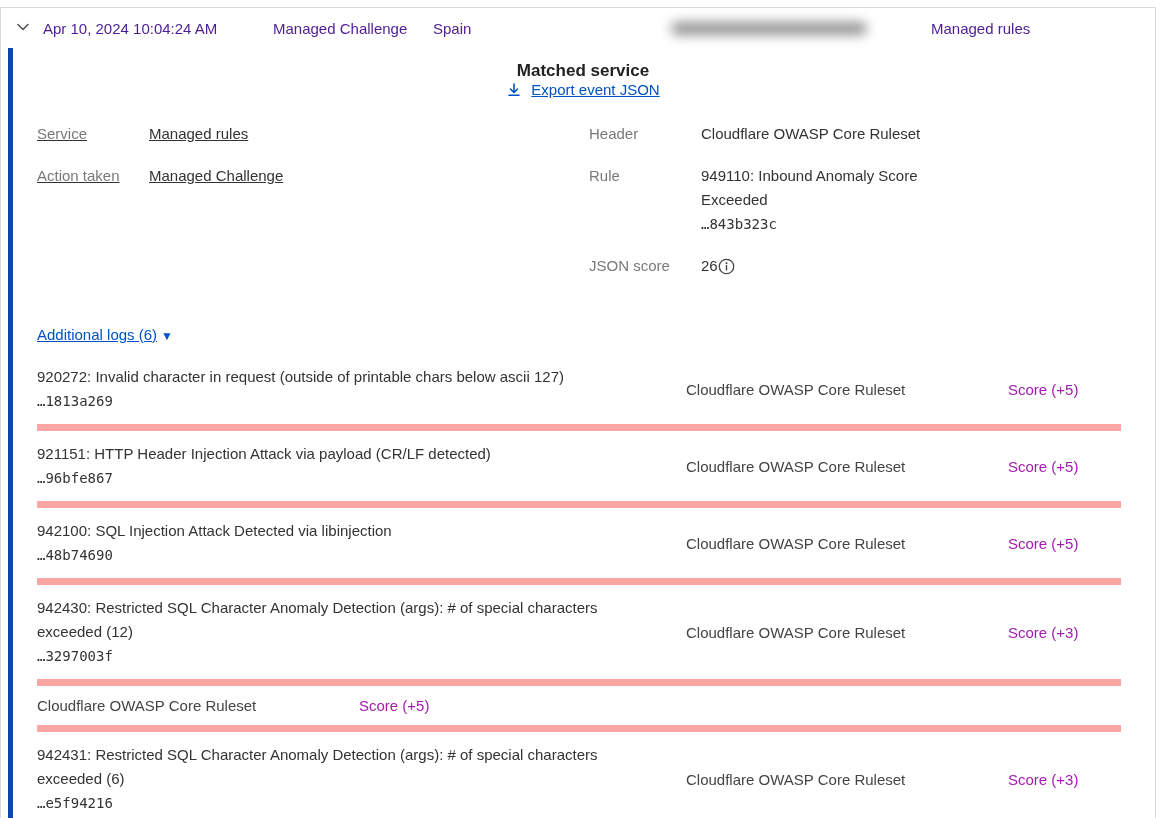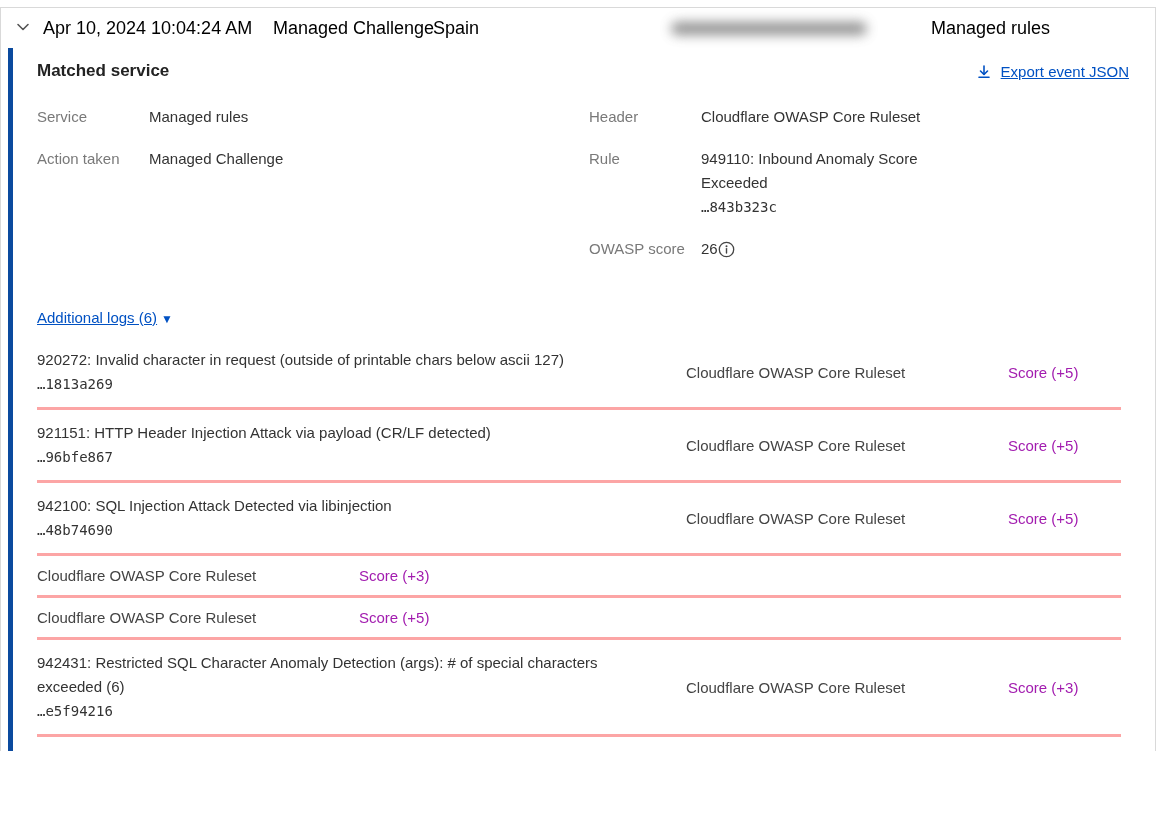--- a/index.html
+++ b/index.html
@@ -16,22 +16,22 @@
     width: 1156px;
     border-top: 1px solid #d9d9d9;
     border-left: 1px solid #d9d9d9;
     border-right: 1px solid #d9d9d9;
     background: #fff;
   }
   
   .event-row {
     position: relative;
     height: 40px;
-    font-size: 18px;
-    color: #000000;
+    font-size: 15px;
+    color: #4c1d95;
   }
   .event-row .cell {
     position: absolute; top: 50%; transform: translateY(-50%);
     white-space: nowrap;
   }
   .chevron-btn { left: 12px; width: 20px; height: 20px; cursor: pointer; border: none; background: transparent; }
   .cell-date      { left: 42px;  }
   .cell-action    { left: 272px; }
   .cell-country   { left: 432px; }
   .cell-service   { left: 930px; }
@@ -46,41 +46,42 @@
   
   .detail-panel {
     margin-left: 7px;
     border-left: 5px solid #0b4a9e;
     padding: 13px 26px 14px 24px;
   }
   .detail-header {
     display: flex;
     justify-content: space-between;
     align-items: center;
+    flex-direction: column;
   }
   .panel-title {
     font-size: 17px;
     font-weight: 700;
     color: #222;
   }
   a.export-link {
     display: inline-flex;
     align-items: flex-end;
     gap: 9px;
     font-size: 15px;
     color: #0051c3;
     text-decoration: none;
     cursor: pointer;
   }
   a.export-link .link-text { text-decoration: underline; }
   .fields-grid {
     display: flex;
     margin-top: 24px;
   }
-  .col-left { width: 552px; flex: 0 0 552px; }
+  .col-left { width: 552px; flex: 0 0 552px; text-decoration: underline; }
   .col-right { flex: 1; }
   .field-row { display: flex; margin-bottom: 18px; line-height: 24px; }
   .field-label {
     width: 112px; flex: 0 0 112px;
     color: #797979;
     font-size: 15px;
   }
   .field-value { font-size: 15px; color: #333; }
   .value-stack { width: 240px; }
   .hash {
@@ -99,21 +100,21 @@
     cursor: pointer;
     text-decoration: none;
   }
   a.logs-toggle .link-text { text-decoration: underline; }
   a.logs-toggle .caret { font-size: 12px; text-decoration: none; margin-left: 4px; }
   
   .logs-table { margin-top: 10px; margin-right: 8px; }
   .log-row {
     display: flex;
     padding: 11px 0;
-    border-bottom: 3px solid #fca5a5;
+    border-bottom: 7px solid #fca5a5;
   }
   .col-desc {
     width: 649px; flex: 0 0 649px;
     padding-right: 40px;
   }
   .log-desc { font-size: 15px; line-height: 24px; color: #333; }
   .col-ruleset {
     width: 322px; flex: 0 0 322px;
     display: flex; align-items: center;
     font-size: 15px; color: #444;
@@ -177,21 +178,21 @@
           </div>
         </div>
         <div class="field-row">
           <div class="field-label">Rule</div>
           <div class="value-stack">
             <div class="field-value">949110: Inbound Anomaly Score Exceeded</div>
             <div class="hash">…843b323c</div>
           </div>
         </div>
         <div class="field-row" style="margin-top:2px;">
-          <div class="field-label">OWASP score</div>
+          <div class="field-label">JSON score</div>
           <div class="field-value owasp-value">
             <span>26</span>
             <span class="info-icon">
               <svg width="17" height="17" viewBox="0 0 17 17" fill="none">
                 <circle cx="8.5" cy="8.5" r="7.2" stroke="#444" stroke-width="1.3"></circle>
                 <circle cx="8.5" cy="5.2" r="1" fill="#444"></circle>
                 <path d="M8.5 7.6v4.4" stroke="#444" stroke-width="1.4" stroke-linecap="round"></path>
               </svg>
             </span>
           </div>
@@ -228,20 +229,24 @@
       <div class="log-row">
         <div class="col-desc">
           <div class="log-desc">942100: SQL Injection Attack Detected via libinjection</div>
           <div class="hash">…48b74690</div>
         </div>
         <div class="col-ruleset">Cloudflare OWASP Core Ruleset</div>
         <div class="col-score">Score (+5)</div>
       </div>
 
       <div class="log-row">
+        <div class="col-desc">
+          <div class="log-desc">942430: Restricted SQL Character Anomaly Detection (args): # of special characters exceeded (12)</div>
+          <div class="hash">…3297003f</div>
+        </div>
         <div class="col-ruleset">Cloudflare OWASP Core Ruleset</div>
         <div class="col-score">Score (+3)</div>
       </div>
 
       <div class="log-row">
         <div class="col-ruleset">Cloudflare OWASP Core Ruleset</div>
         <div class="col-score">Score (+5)</div>
       </div>
 
       <div class="log-row">

